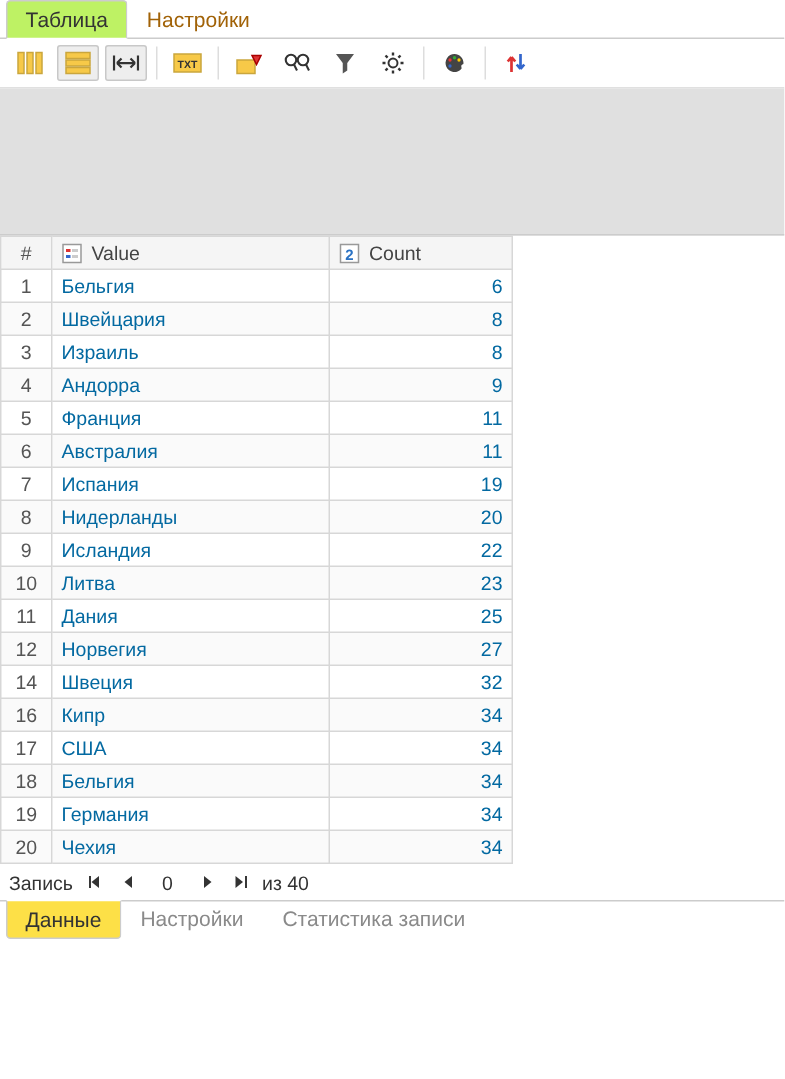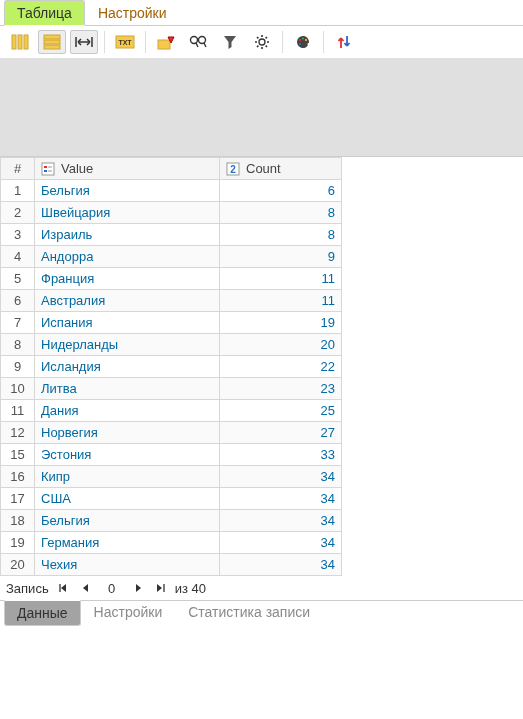--- a/index.html
+++ b/index.html
@@ -57,21 +57,21 @@
   .pager-label, .pager-total { color: #333; }
   .pager-btn { width: 16px; height: 16px; display: flex; align-items: center; justify-content: center; cursor: pointer; }
   .pager-num { min-width: 26px; text-align: center; }
   .bottom-tabs { display: flex; border-top: 1px solid #ccc; padding: 0 4px; }
   .bottom-tab {
     padding: 4px 12px; border: 1px solid transparent; border-top: none;
     cursor: pointer; color: #8a8a8a; font-size: 14px; margin-top: -1px;
   }
   .bottom-tab.active {
     border-color: #ccc; border-top: 1px solid #fff; border-radius: 0 0 3px 3px;
-    color: #333; background: #a3a3a3;
+    color: #333; background: #fde047;
   }
 </style>
 </head>
 <body>
 
 <div class="top-tabs">
   <div class="top-tab active">Таблица</div>
   <div class="top-tab">Настройки</div>
 </div>
 
@@ -235,23 +235,23 @@
           <td class="col-idx">11</td>
           <td class="col-val">Дания</td>
           <td class="col-cnt">25</td>
         </tr>
         <tr>
           <td class="col-idx">12</td>
           <td class="col-val">Норвегия</td>
           <td class="col-cnt">27</td>
         </tr>
         <tr>
-          <td class="col-idx">15</td>
-          <td class="col-val">Эстония</td>
-          <td class="col-cnt">33</td>
+          <td class="col-idx">14</td>
+          <td class="col-val">Швеция</td>
+          <td class="col-cnt">32</td>
         </tr>
         <tr>
           <td class="col-idx">16</td>
           <td class="col-val">Кипр</td>
           <td class="col-cnt">34</td>
         </tr>
         <tr>
           <td class="col-idx">17</td>
           <td class="col-val">США</td>
           <td class="col-cnt">34</td>

